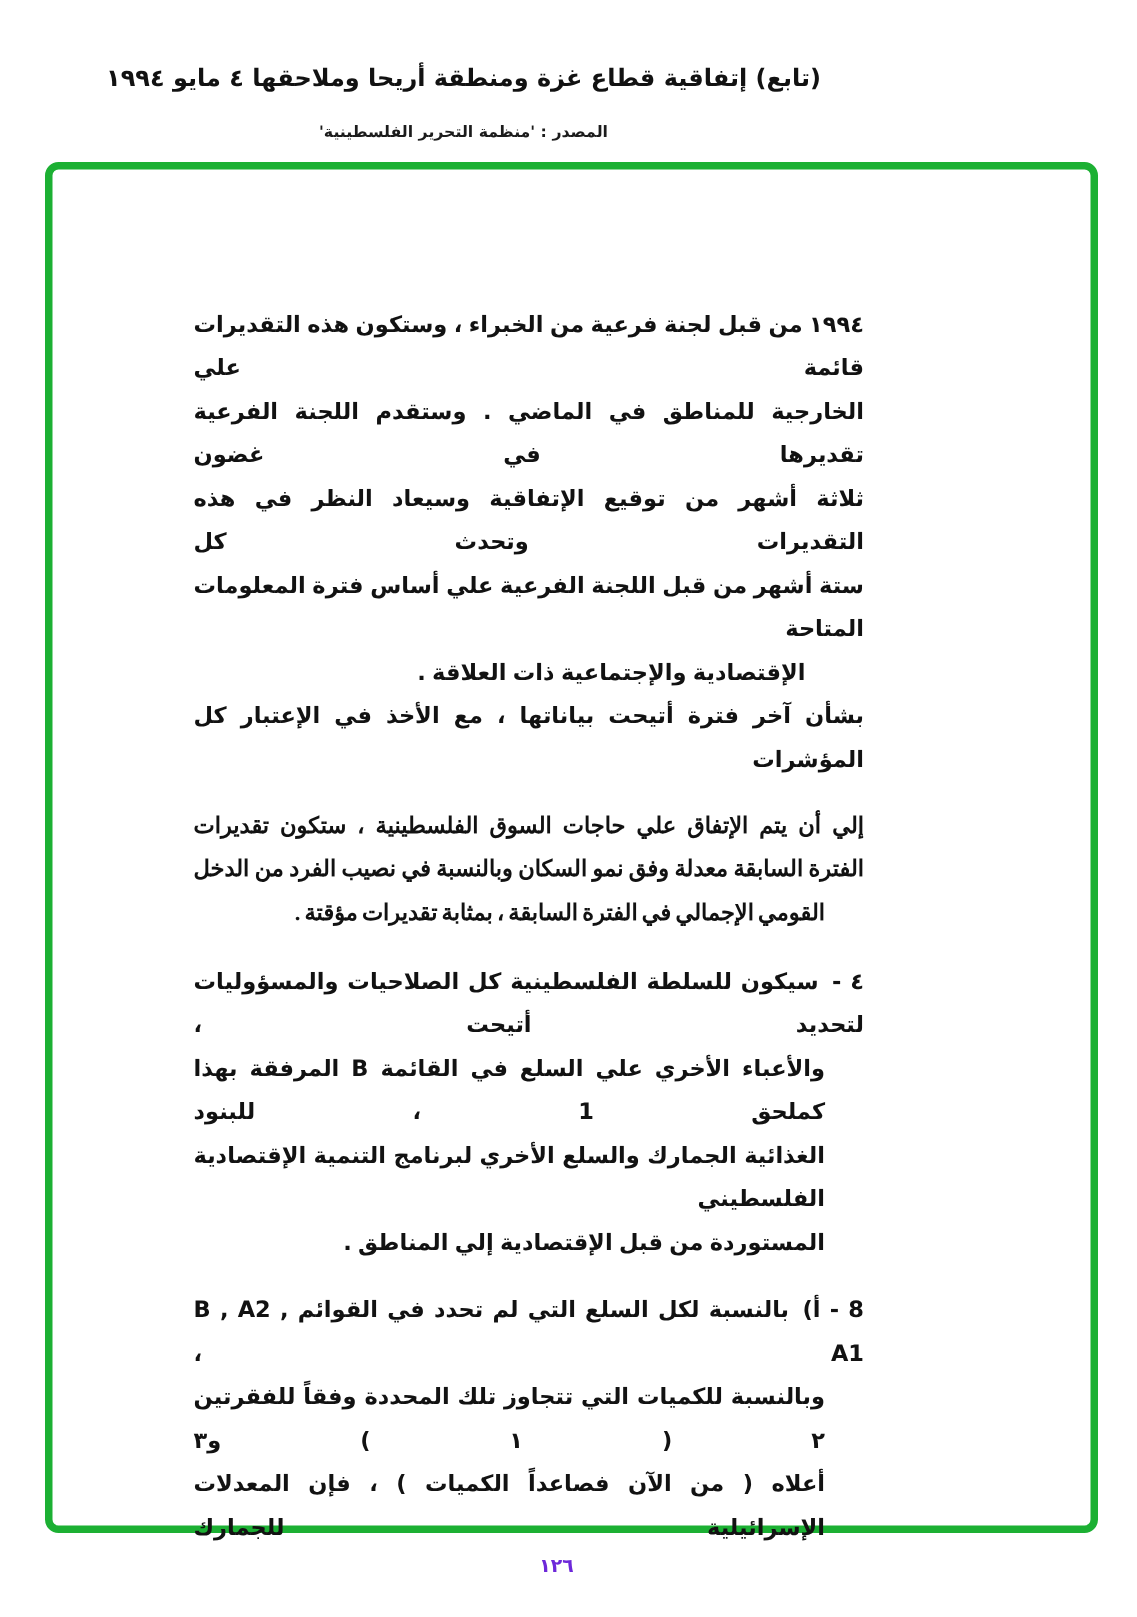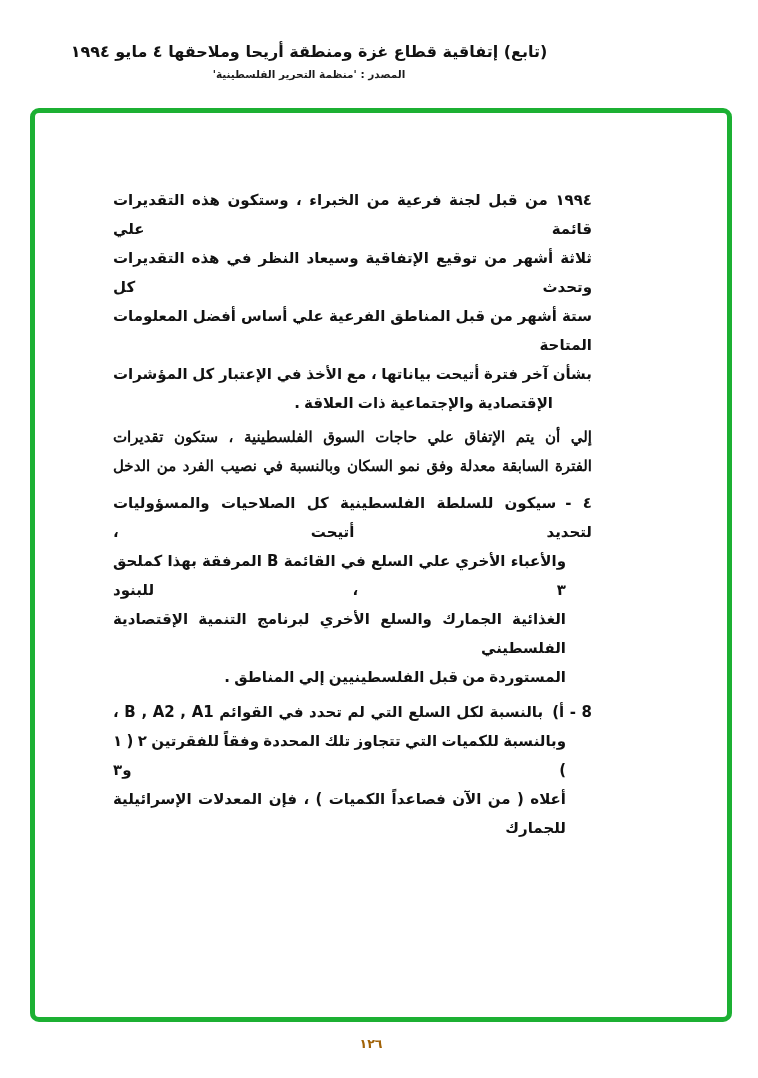--- a/index.html
+++ b/index.html
@@ -8,94 +8,96 @@
     background: #ffffff;
     font-family: "DejaVu Sans", sans-serif;
     position: relative;
     overflow: hidden;
   }
   .page { position: absolute; inset: 0; }
 
   
   .header { position: absolute; top: 42px; left: 0; width: 618px; text-align: center; direction: rtl; color: #121212; }
   .header-title { font-size: 16px; font-weight: bold; letter-spacing: 0.5px; }
-  .header-source { margin-top: 7px; font-size: 10.5px; font-weight: bold; color: #1c1c1c; }
+  .header-source { margin-top: 21px; font-size: 10.5px; font-weight: bold; color: #1c1c1c; }
 
   
   .frame {
     position: absolute; left: 30px; top: 108px;
     width: 692px; height: 904px;
     border: 5px solid #1cb033;
     border-radius: 9px;
     background: transparent;
   }
 
   
   .content {
     position: absolute; top: 186px; right: 166px; width: 479px;
     direction: rtl; text-align: right;
     color: #121212;
     font-size: 15px; font-weight: bold;
     line-height: 29px;
     word-spacing: -1px;
   }
-  .para { margin: 0; }
+  .para { margin: 16px; }
   .para-2 { margin-top: 5px; font-family: Liberation Serif, serif; }
   .clause-4 { margin-top: 8px; }
   .clause-5 { margin-top: 6px; }
 
   .line { min-height: 29px; }
   .j { text-align: justify; text-align-last: justify; }
   .ind { margin-right: 26px; }            
   .endline { text-align: right; text-align-last: right; }
   .p1-last { margin-right: 39px; }
   .p2-last { margin-right: 26px; }
 
   .marker { margin-left: 9px; white-space: nowrap; }
 
   
   .footer {
     position: absolute; top: 1036px; left: 0; width: 742px;
     text-align: center; direction: rtl;
-    font-size: 12.5px; font-weight: bold; color: #a16207;
+    font-size: 12.5px; font-weight: bold; color: #6d28d9;
     letter-spacing: 5px;
   }
 </style>
 </head>
 <body>
 
 <div class="page">
 
   <div class="header">
     <div class="header-title">(تابع) إتفاقية قطاع غزة ومنطقة أريحا وملاحقها ٤ مايو ١٩٩٤</div>
     <div class="header-source">المصدر :  'منظمة التحرير الفلسطينية'</div>
   </div>
 
   <div class="frame"></div>
 
   <div class="content">
 
     <div class="para para-1">
       <div class="line j">١٩٩٤ من قبل لجنة فرعية من الخبراء ، وستكون هذه التقديرات قائمة علي</div>
+      <div class="line j">الخارجية للمناطق في الماضي . وستقدم اللجنة الفرعية تقديرها في غضون</div>
       <div class="line j">ثلاثة أشهر من توقيع الإتفاقية وسيعاد النظر في هذه التقديرات وتحدث كل</div>
-      <div class="line j">ستة أشهر من قبل المناطق الفرعية علي أساس أفضل المعلومات المتاحة</div>
+      <div class="line j">ستة أشهر من قبل اللجنة الفرعية علي أساس فترة المعلومات المتاحة</div>
+      <div class="line endline p1-last">الإقتصادية والإجتماعية ذات العلاقة .</div>
       <div class="line j">بشأن آخر فترة أتيحت بياناتها ، مع الأخذ في الإعتبار كل المؤشرات</div>
-      <div class="line endline p1-last">الإقتصادية والإجتماعية ذات العلاقة .</div>
     </div>
 
     <div class="para para-2">
       <div class="line j">إلي أن يتم الإتفاق علي حاجات السوق الفلسطينية ، ستكون تقديرات</div>
       <div class="line j">الفترة السابقة معدلة وفق نمو السكان وبالنسبة في نصيب الفرد من الدخل</div>
+      <div class="line endline p2-last">القومي الإجمالي في الفترة السابقة ، بمثابة تقديرات مؤقتة .</div>
     </div>
 
     <div class="para clause-4">
       <div class="line j"><span class="marker">٤ -</span><span>سيكون للسلطة الفلسطينية كل الصلاحيات والمسؤوليات لتحديد أتيحت ،</span></div>
-      <div class="line j ind">والأعباء الأخري علي السلع في القائمة B المرفقة بهذا كملحق ٣ ، للبنود</div>
+      <div class="line j ind">والأعباء الأخري علي السلع في القائمة B المرفقة بهذا كملحق 1 ، للبنود</div>
       <div class="line j ind">الغذائية الجمارك والسلع الأخري لبرنامج التنمية الإقتصادية الفلسطيني</div>
-      <div class="line endline ind">المستوردة من قبل الفلسطينيين إلي المناطق .</div>
+      <div class="line endline ind">المستوردة من قبل الإقتصادية إلي المناطق .</div>
     </div>
 
     <div class="para clause-5">
       <div class="line j"><span class="marker">8 - أ)</span><span>بالنسبة لكل السلع التي لم تحدد في القوائم B , A2 , A1 ،</span></div>
       <div class="line j ind">وبالنسبة للكميات التي تتجاوز تلك المحددة وفقاً للفقرتين ٢ ( ١ ) و٣</div>
       <div class="line j ind">أعلاه ( من الآن فصاعداً الكميات ) ، فإن المعدلات الإسرائيلية للجمارك</div>
 
     </div>
 
   </div>

